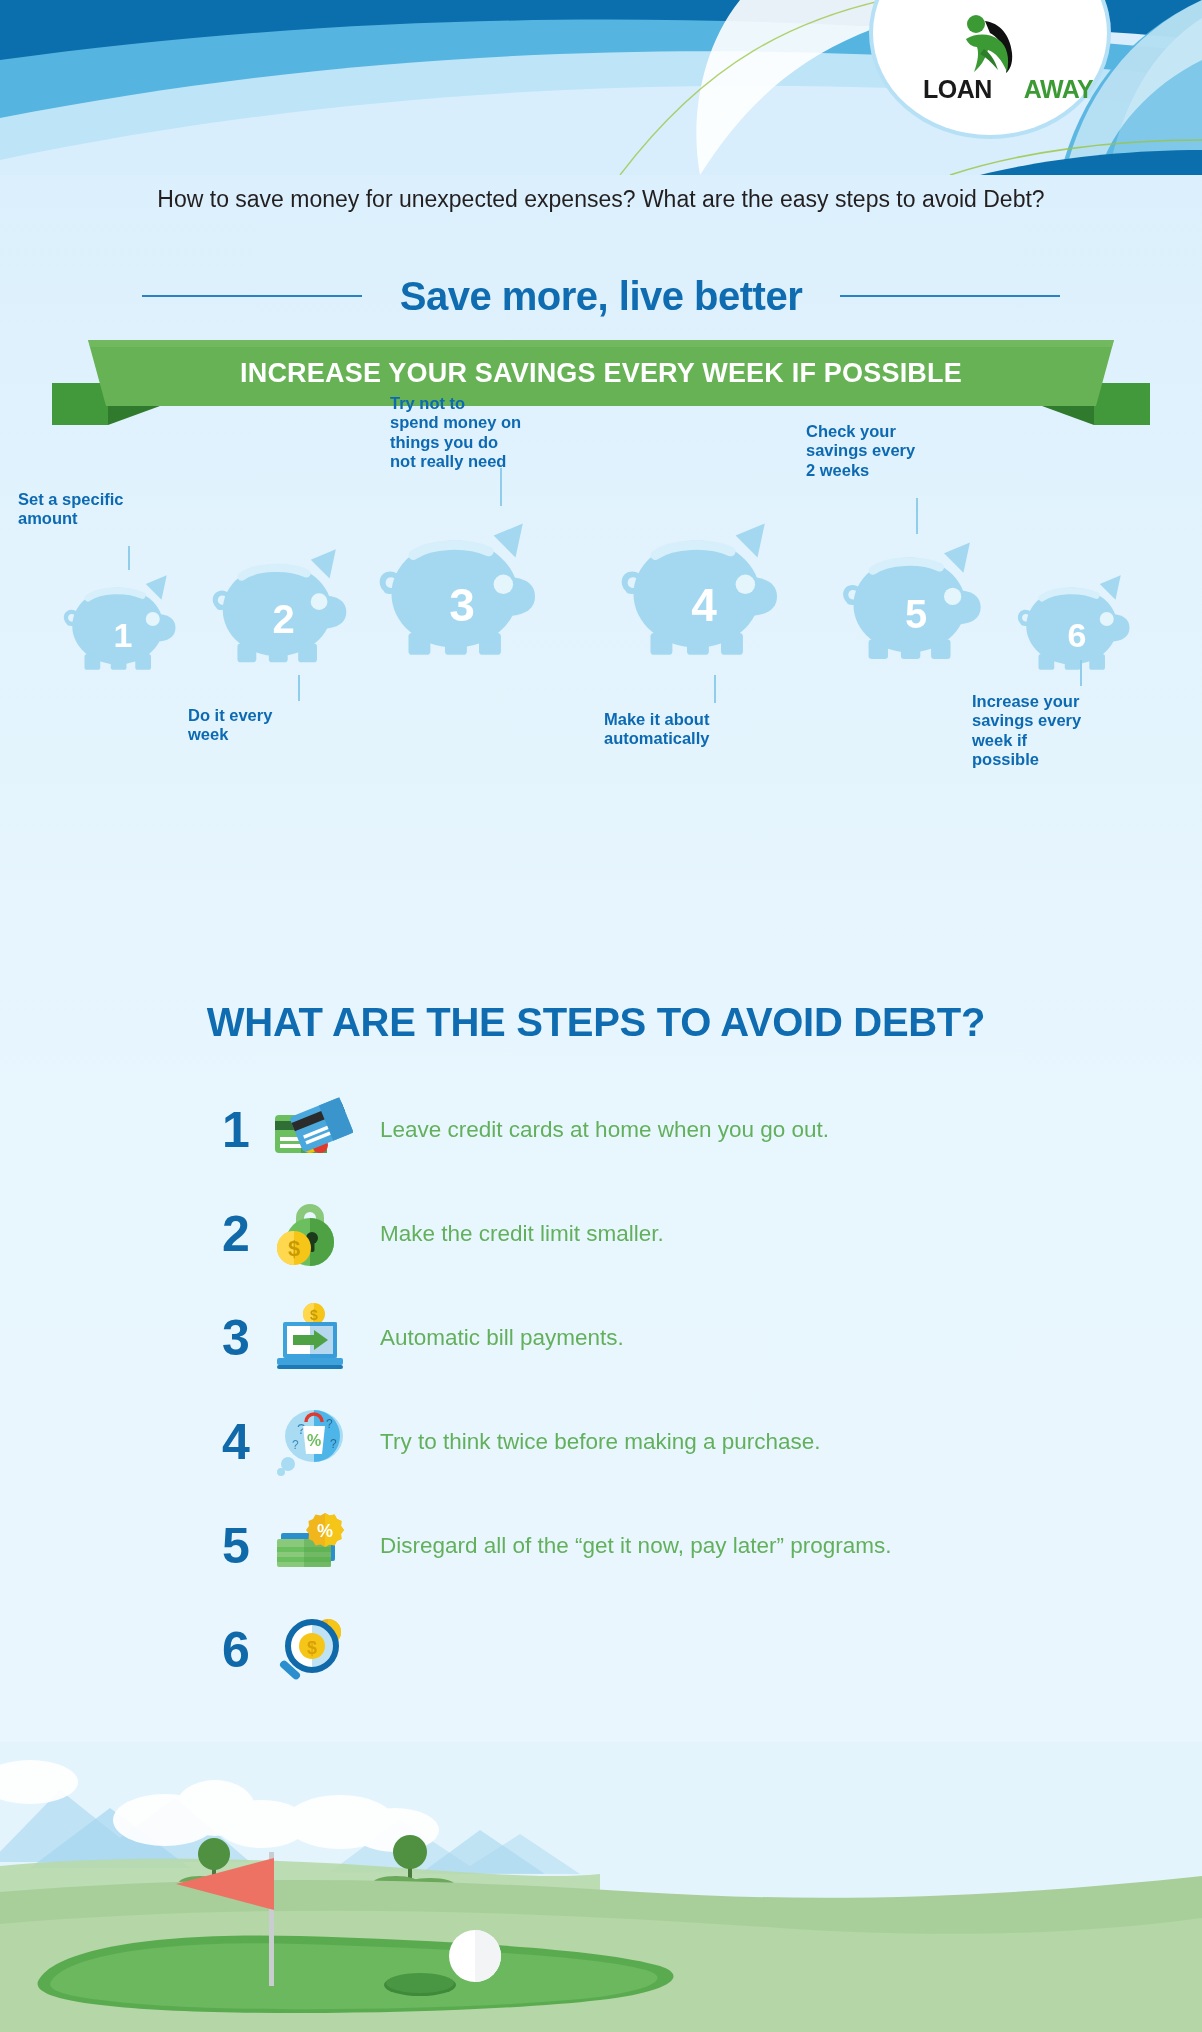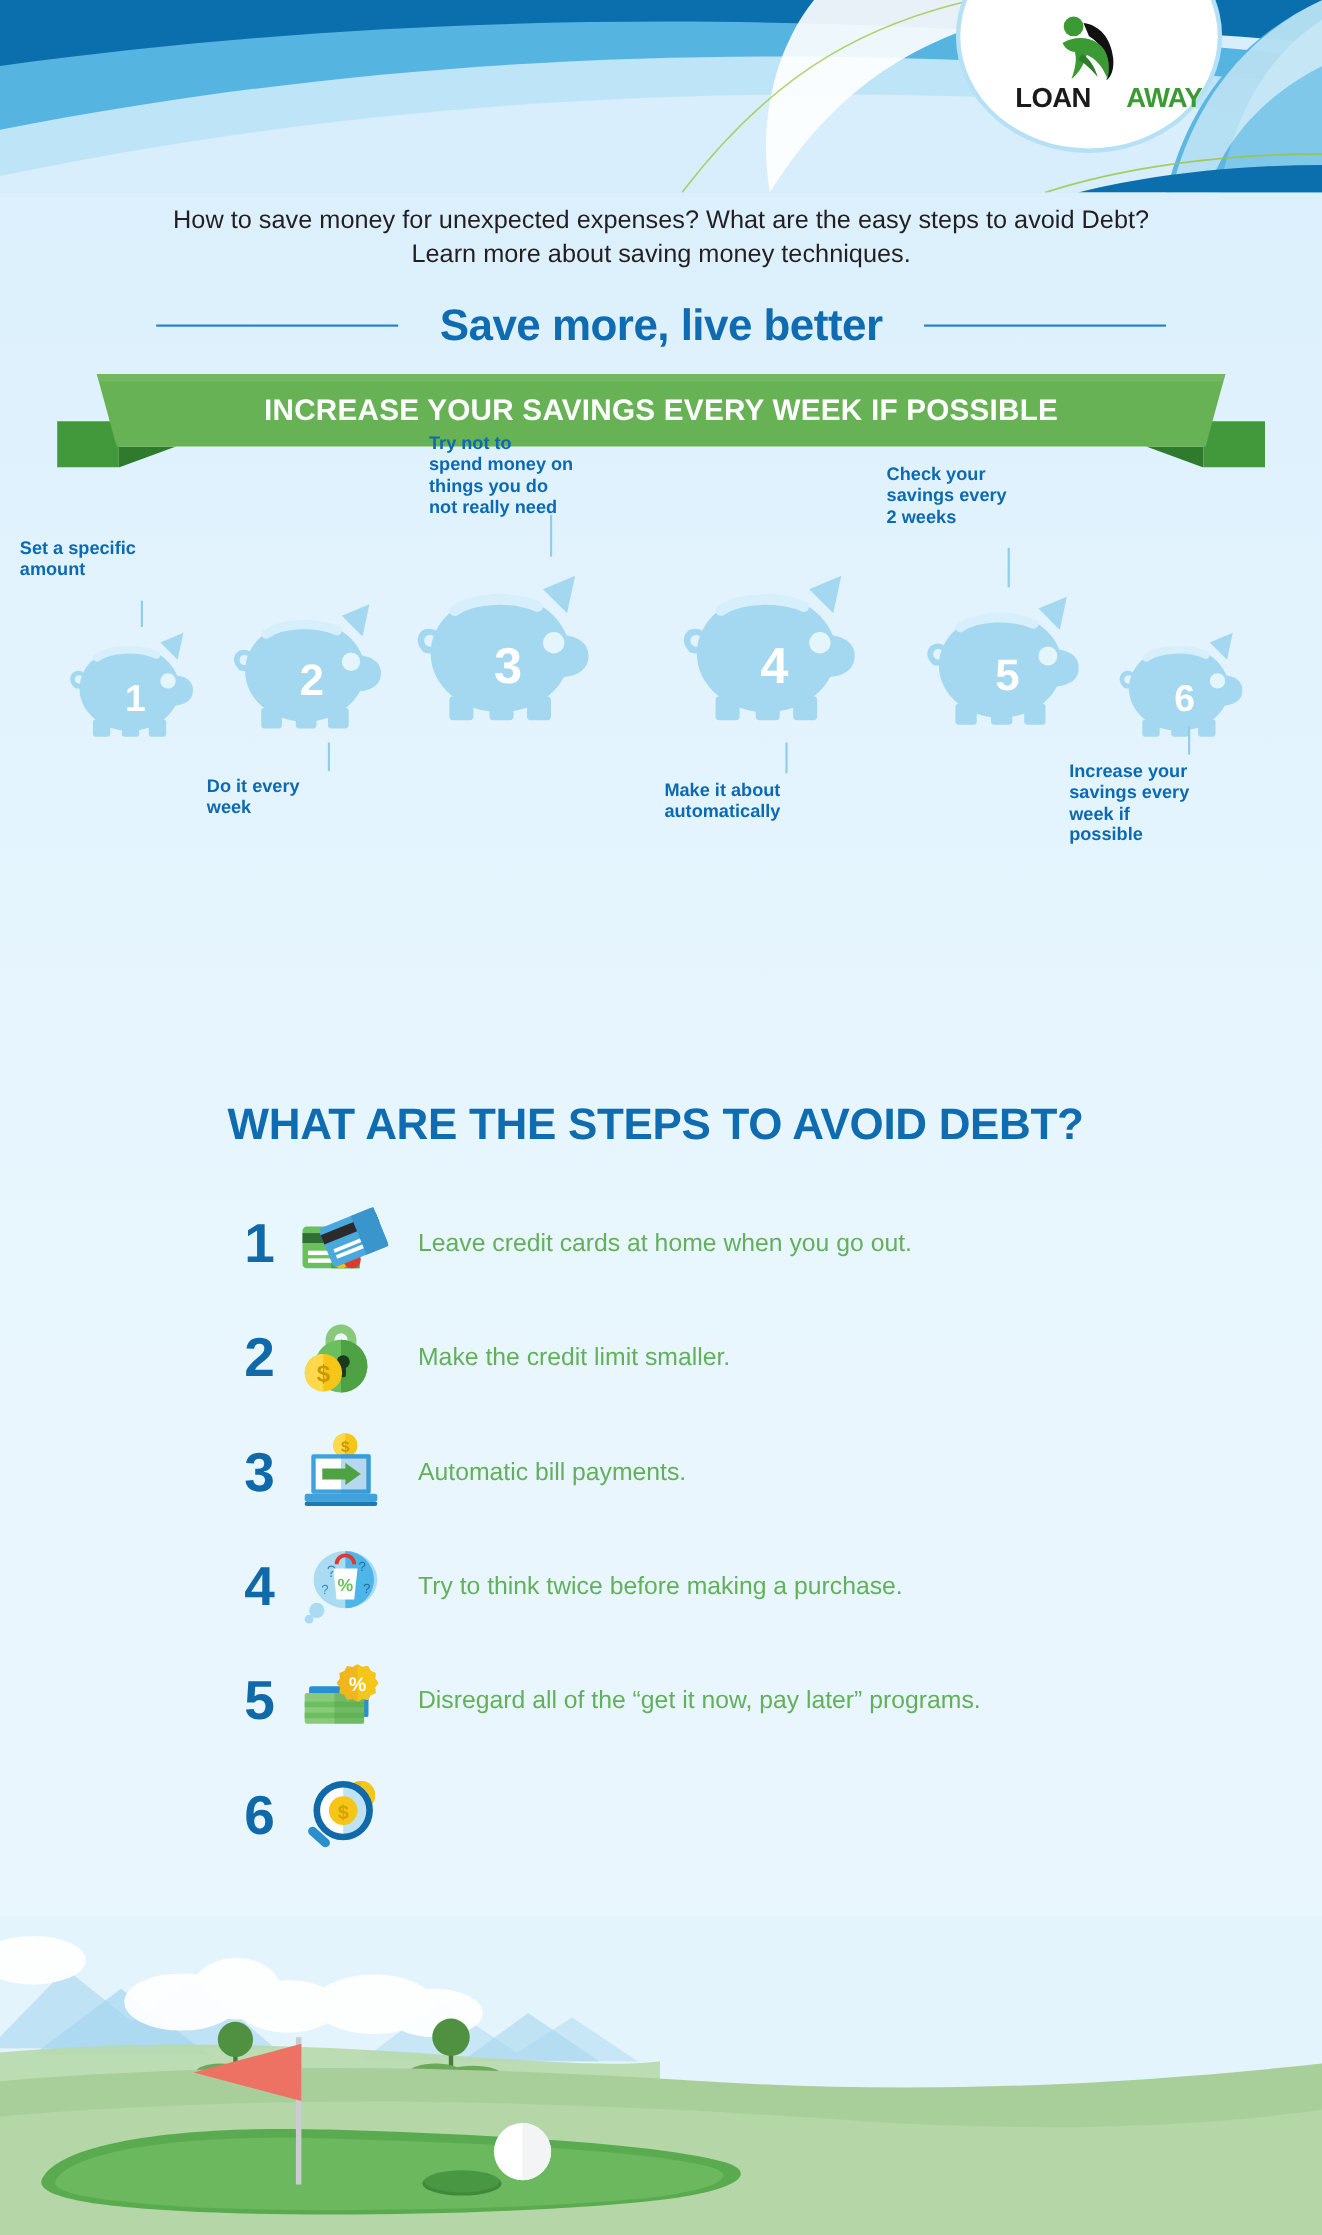--- a/index.html
+++ b/index.html
@@ -99,21 +99,20 @@
         <path d="M30,36 C36,40 41,47 44,57 C38,50 32,44 26,41 Z" fill="#2e7d2a"></path>
       </svg>
       <div class="logo-text">
         <span class="t-loan">LOAN</span><span class="t-away">AWAY</span>
       </div>
     </div>
   </div>
 
   <div class="intro">
     <div>How to save money for unexpected expenses? What are the easy steps to avoid Debt?</div>
-    <div>Learn more about saving money techniques.</div>
   </div>
 
   <div class="title-row">
     <div class="title-rule l"></div>
     <div class="main-title">Save more, live better</div>
     <div class="title-rule r"></div>
   </div>
 
   <div class="ribbon">
     <svg width="1202" height="85" viewBox="0 0 1202 85">

